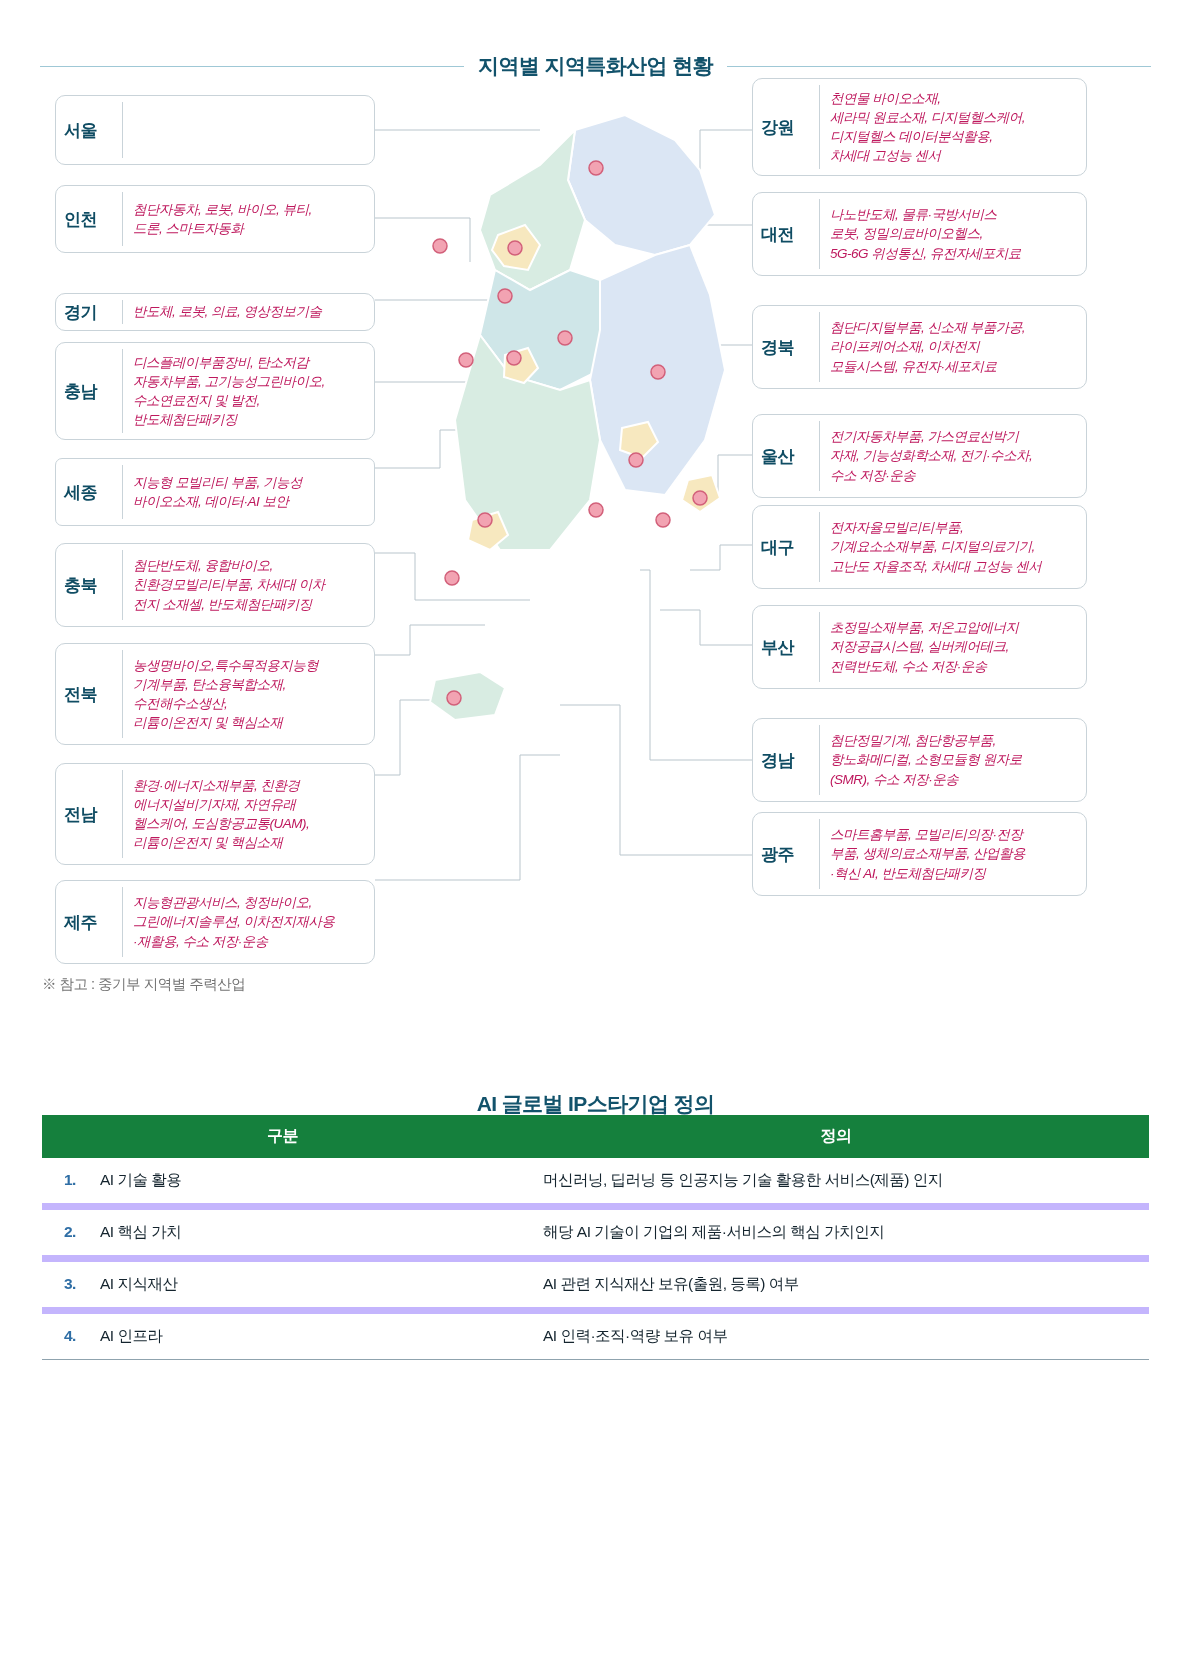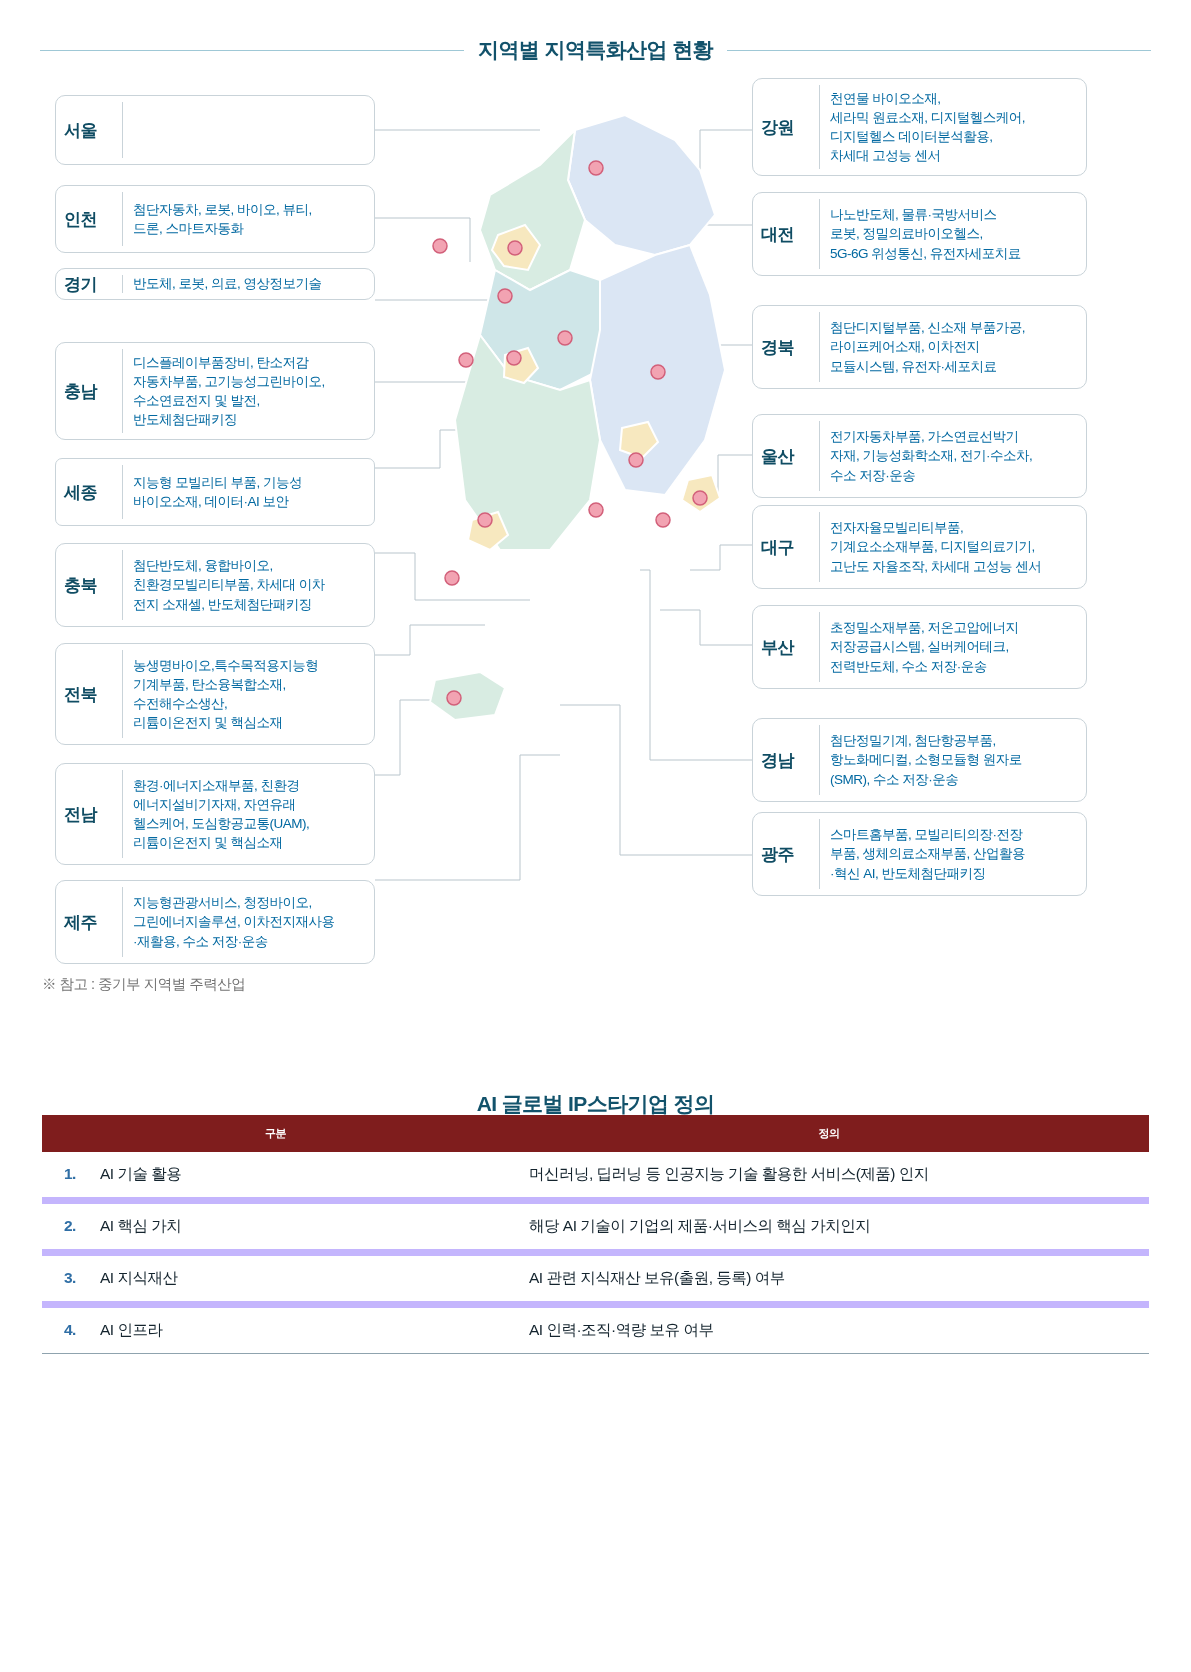--- a/index.html
+++ b/index.html
@@ -31,21 +31,21 @@
     background: #9fc8d6;
   }
   .section-title {
     font-size: 21px;
     font-weight: bold;
     color: #12526b;
     letter-spacing: -0.6px;
     white-space: nowrap;
   }
 
-  #title-1 { top: 36px; }
+  #title-1 { top: 52px; }
   #title-2 { top: 1075px; flex-direction: column; }
 
   
   .map-area {
     position: absolute;
     left: 400px;
     top: 80px;
     width: 400px;
     height: 800px;
   }
@@ -76,23 +76,24 @@
     flex: 0 0 auto;
     width: 1px;
     align-self: stretch;
     background: #c9d3d9;
     margin-right: 10px;
   }
   .box .desc {
     flex: 1 1 auto;
     font-size: 13.5px;
     line-height: 1.42;
-    color: #0369a1;
+    color: #be185d;
     letter-spacing: -0.5px;
     white-space: pre-line;
+    font-style: italic;
   }
 
   
   .box.left { left: 55px; width: 320px; }
   
   .box.right { left: 752px; width: 335px; }
 
   
   .connectors {
     position: absolute;
@@ -117,25 +118,25 @@
     left: 42px;
     top: 1115px;
     width: 1107px;
   }
   table.ip-table {
     border-collapse: collapse;
     width: 100%;
     table-layout: fixed;
   }
   table.ip-table th {
-    background: #7f1d1d;
+    background: #15803d;
     color: #ffffff;
-    font-size: 11px;
+    font-size: 16px;
     font-weight: bold;
-    padding: 11px 6px;
+    padding: 11px 13px;
     letter-spacing: -0.5px;
     border: none;
   }
   table.ip-table th.col-1 { width: 455px; }
   table.ip-table td {
     border-bottom: 7px solid #c4b5fd;
     font-size: 15.5px;
     padding: 12px 10px;
     letter-spacing: -0.5px;
     color: #14242e;
@@ -231,21 +232,21 @@
   <div class="divider"></div>
 </div>
 
 <div class="box left" style="top:185px;height:68px;">
   <div class="region">인천</div>
   <div class="divider"></div>
   <div class="desc">첨단자동차, 로봇, 바이오, 뷰티,
 드론, 스마트자동화</div>
 </div>
 
-<div class="box left" style="top:268px;height:32px;">
+<div class="box left" style="top:293px;height:38px;">
   <div class="region">경기</div>
   <div class="divider"></div>
   <div class="desc">반도체, 로봇, 의료, 영상정보기술</div>
 </div>
 
 <div class="box left" style="top:342px;height:98px;">
   <div class="region">충남</div>
   <div class="divider"></div>
   <div class="desc">디스플레이부품장비, 탄소저감
 자동차부품, 고기능성그린바이오,

